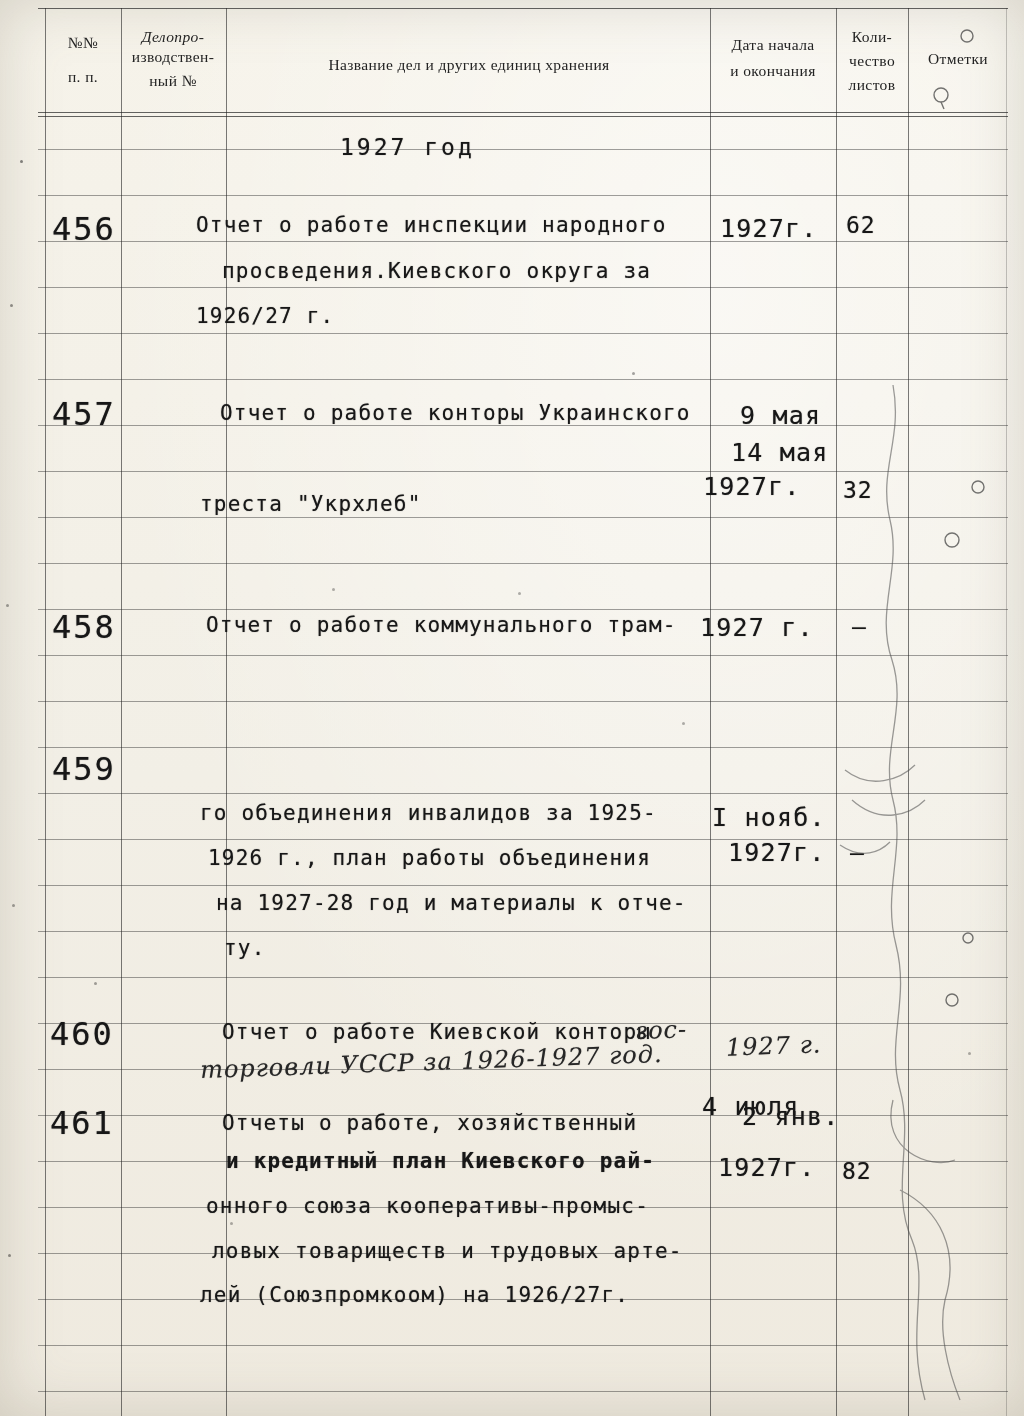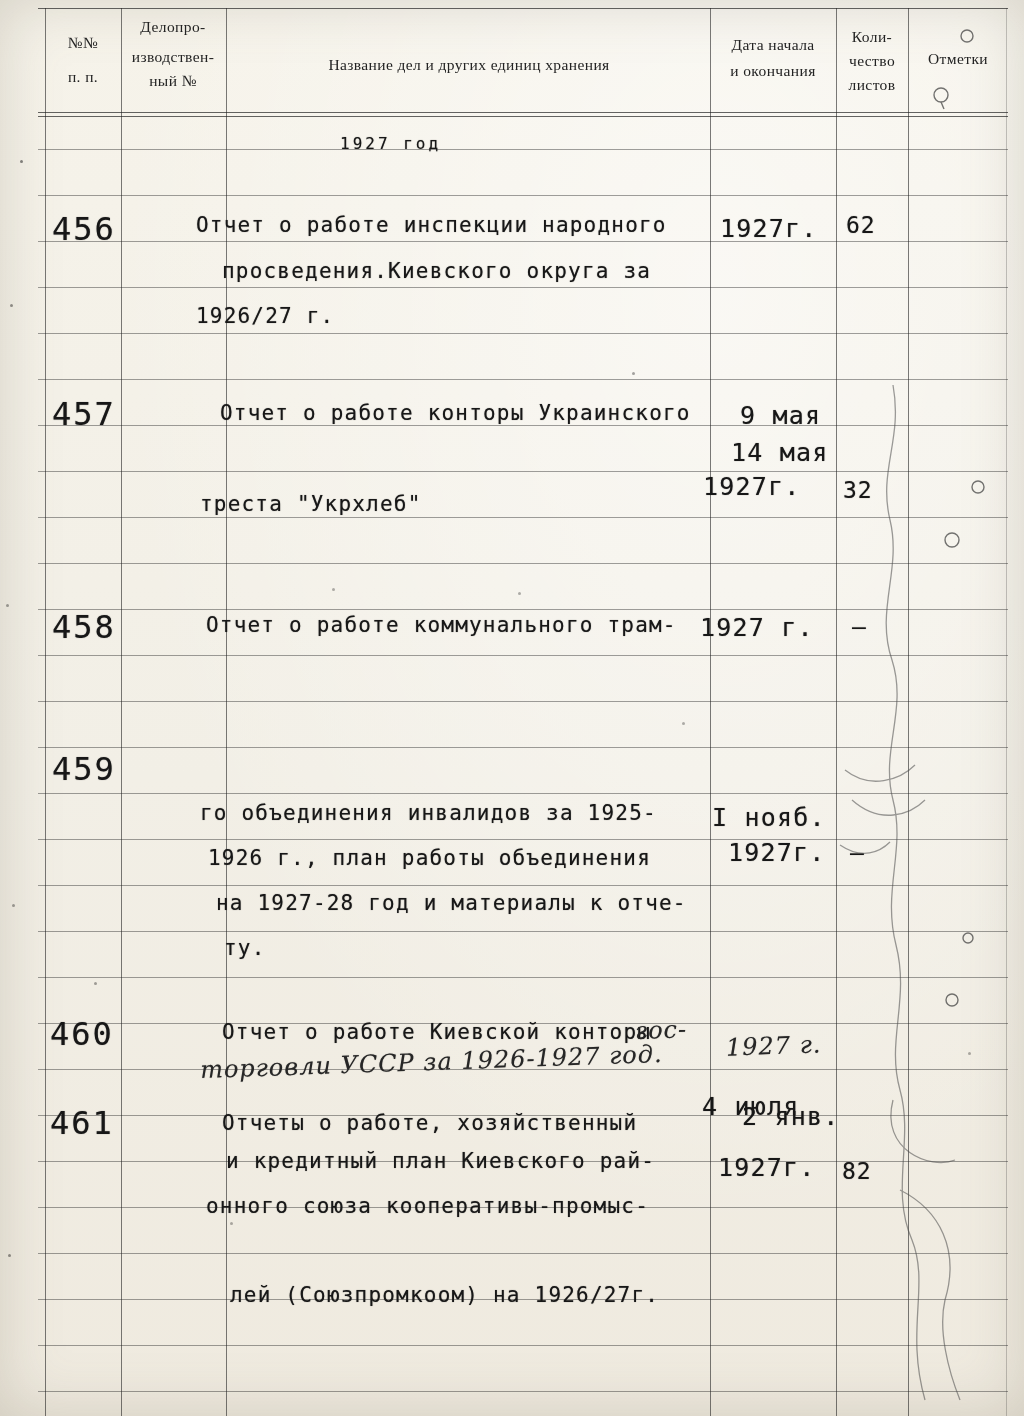--- a/index.html
+++ b/index.html
@@ -26,21 +26,21 @@
   }
   .hdr{
     position:absolute;font-family:"Liberation Serif",serif;
     font-size:15.5px;color:#232323;text-align:center;letter-spacing:0.4px;
   }
   .tw{
     position:absolute;font-size:21px;letter-spacing:1.2px;white-space:nowrap;
     text-shadow:0 0 1px rgba(20,20,20,0.55);
   }
   .num{font-size:32px;letter-spacing:2px;}
-  .sec{font-size:16px;letter-spacing:3px;}
+  .sec{font-size:23px;letter-spacing:3px;}
   .dt{font-size:25px;}
   .sheets{font-size:23px;letter-spacing:1px;}
   .hand{
     position:absolute;font-family:"DejaVu Serif",serif;font-style:italic;
     font-size:24px;letter-spacing:1px;color:#262626;white-space:nowrap;
     transform:rotate(-2deg);text-shadow:0 0 1px rgba(30,30,30,0.4);
   }
   .specks{
     position:absolute;width:3px;height:3px;border-radius:50%;
     background:rgba(20,20,20,0.5);
@@ -74,21 +74,21 @@
   <div class="vline" style="left:121px;"></div>
   <div class="vline" style="left:226px;"></div>
   <div class="vline" style="left:710px;"></div>
   <div class="vline" style="left:836px;"></div>
   <div class="vline" style="left:908px;"></div>
   <div class="vline" style="left:1006px;opacity:0.4;"></div>
 
   <div class="hdr" style="left:50px;top:34px;width:66px;">№№</div>
   <div class="hdr" style="left:50px;top:68px;width:66px;">п. п.</div>
 
-  <div class="hdr" style="left:123px;top:18px;width:100px;">Делопро-</div>
+  <div class="hdr" style="left:123px;top:28px;width:100px;font-style:italic;">Делопро-</div>
   <div class="hdr" style="left:123px;top:48px;width:100px;">изводствен-</div>
   <div class="hdr" style="left:123px;top:72px;width:100px;">ный №</div>
 
   <div class="hdr" style="left:230px;top:56px;width:478px;">Название дел и других единиц хранения</div>
 
   <div class="hdr" style="left:712px;top:36px;width:122px;">Дата начала</div>
   <div class="hdr" style="left:712px;top:62px;width:122px;">и окончания</div>
 
   <div class="hdr" style="left:838px;top:28px;width:68px;">Коли-</div>
   <div class="hdr" style="left:838px;top:52px;width:68px;">чество</div>
@@ -128,23 +128,24 @@
   <div class="tw sheets" style="left:850px;top:840px;">—</div>
 
   <div class="tw num" style="left:50px;top:1015px;">460</div>
   <div class="tw" style="left:222px;top:1020px;">Отчет о работе Киевской конторы</div>
   <div class="hand" style="left:635px;top:1016px;">гос-</div>
   <div class="hand" style="left:200px;top:1048px;">торговли УССР за 1926-1927 год.</div>
   <div class="hand" style="left:726px;top:1032px;">1927 г.</div>
 
   <div class="tw num" style="left:50px;top:1104px;">461</div>
   <div class="tw" style="left:222px;top:1111px;">Отчеты о работе, хозяйственный</div>
-  <div class="tw" style="left:226px;top:1149px;">и кредитный план Киевского рай-</div>
+  <div class="tw" style="left:226px;top:1149px;font-weight:bold;">и кредитный план Киевского рай-</div>
   <div class="tw" style="left:206px;top:1194px;">онного союза кооперативы-промыс-</div>
-  <div class="tw" style="left:200px;top:1283px;margin-left:30px;">лей (Союзпромкоом) на 1926/27г.</div>
+  <div class="tw" style="left:212px;top:1239px;">ловых товариществ и трудовых арте-</div>
+  <div class="tw" style="left:200px;top:1283px;">лей (Союзпромкоом) на 1926/27г.</div>
   <div class="tw dt" style="left:742px;top:1102px;">2 янв.</div>
   <div class="tw dt" style="left:702px;top:1092px;">4 июля</div>
   <div class="tw dt" style="left:718px;top:1153px;">1927г.</div>
   <div class="tw sheets" style="left:842px;top:1150px;margin-top:8px;">82</div>
 
   <div class="specks abs" style="left:20px;top:160px;"></div>
 
   <svg class="overlay" width="1024" height="1416" viewBox="0 0 1024 1416">
     <g fill="none" stroke="#4c4c4c" stroke-width="1.3" opacity="0.55">
       <path d="M893,385 C903,440 878,470 890,520 C902,570 875,610 892,660 C908,710 880,750 893,800 C906,850 882,890 896,945 C910,1000 886,1040 900,1090 C914,1140 890,1190 912,1240 C930,1285 905,1330 925,1400"></path>

